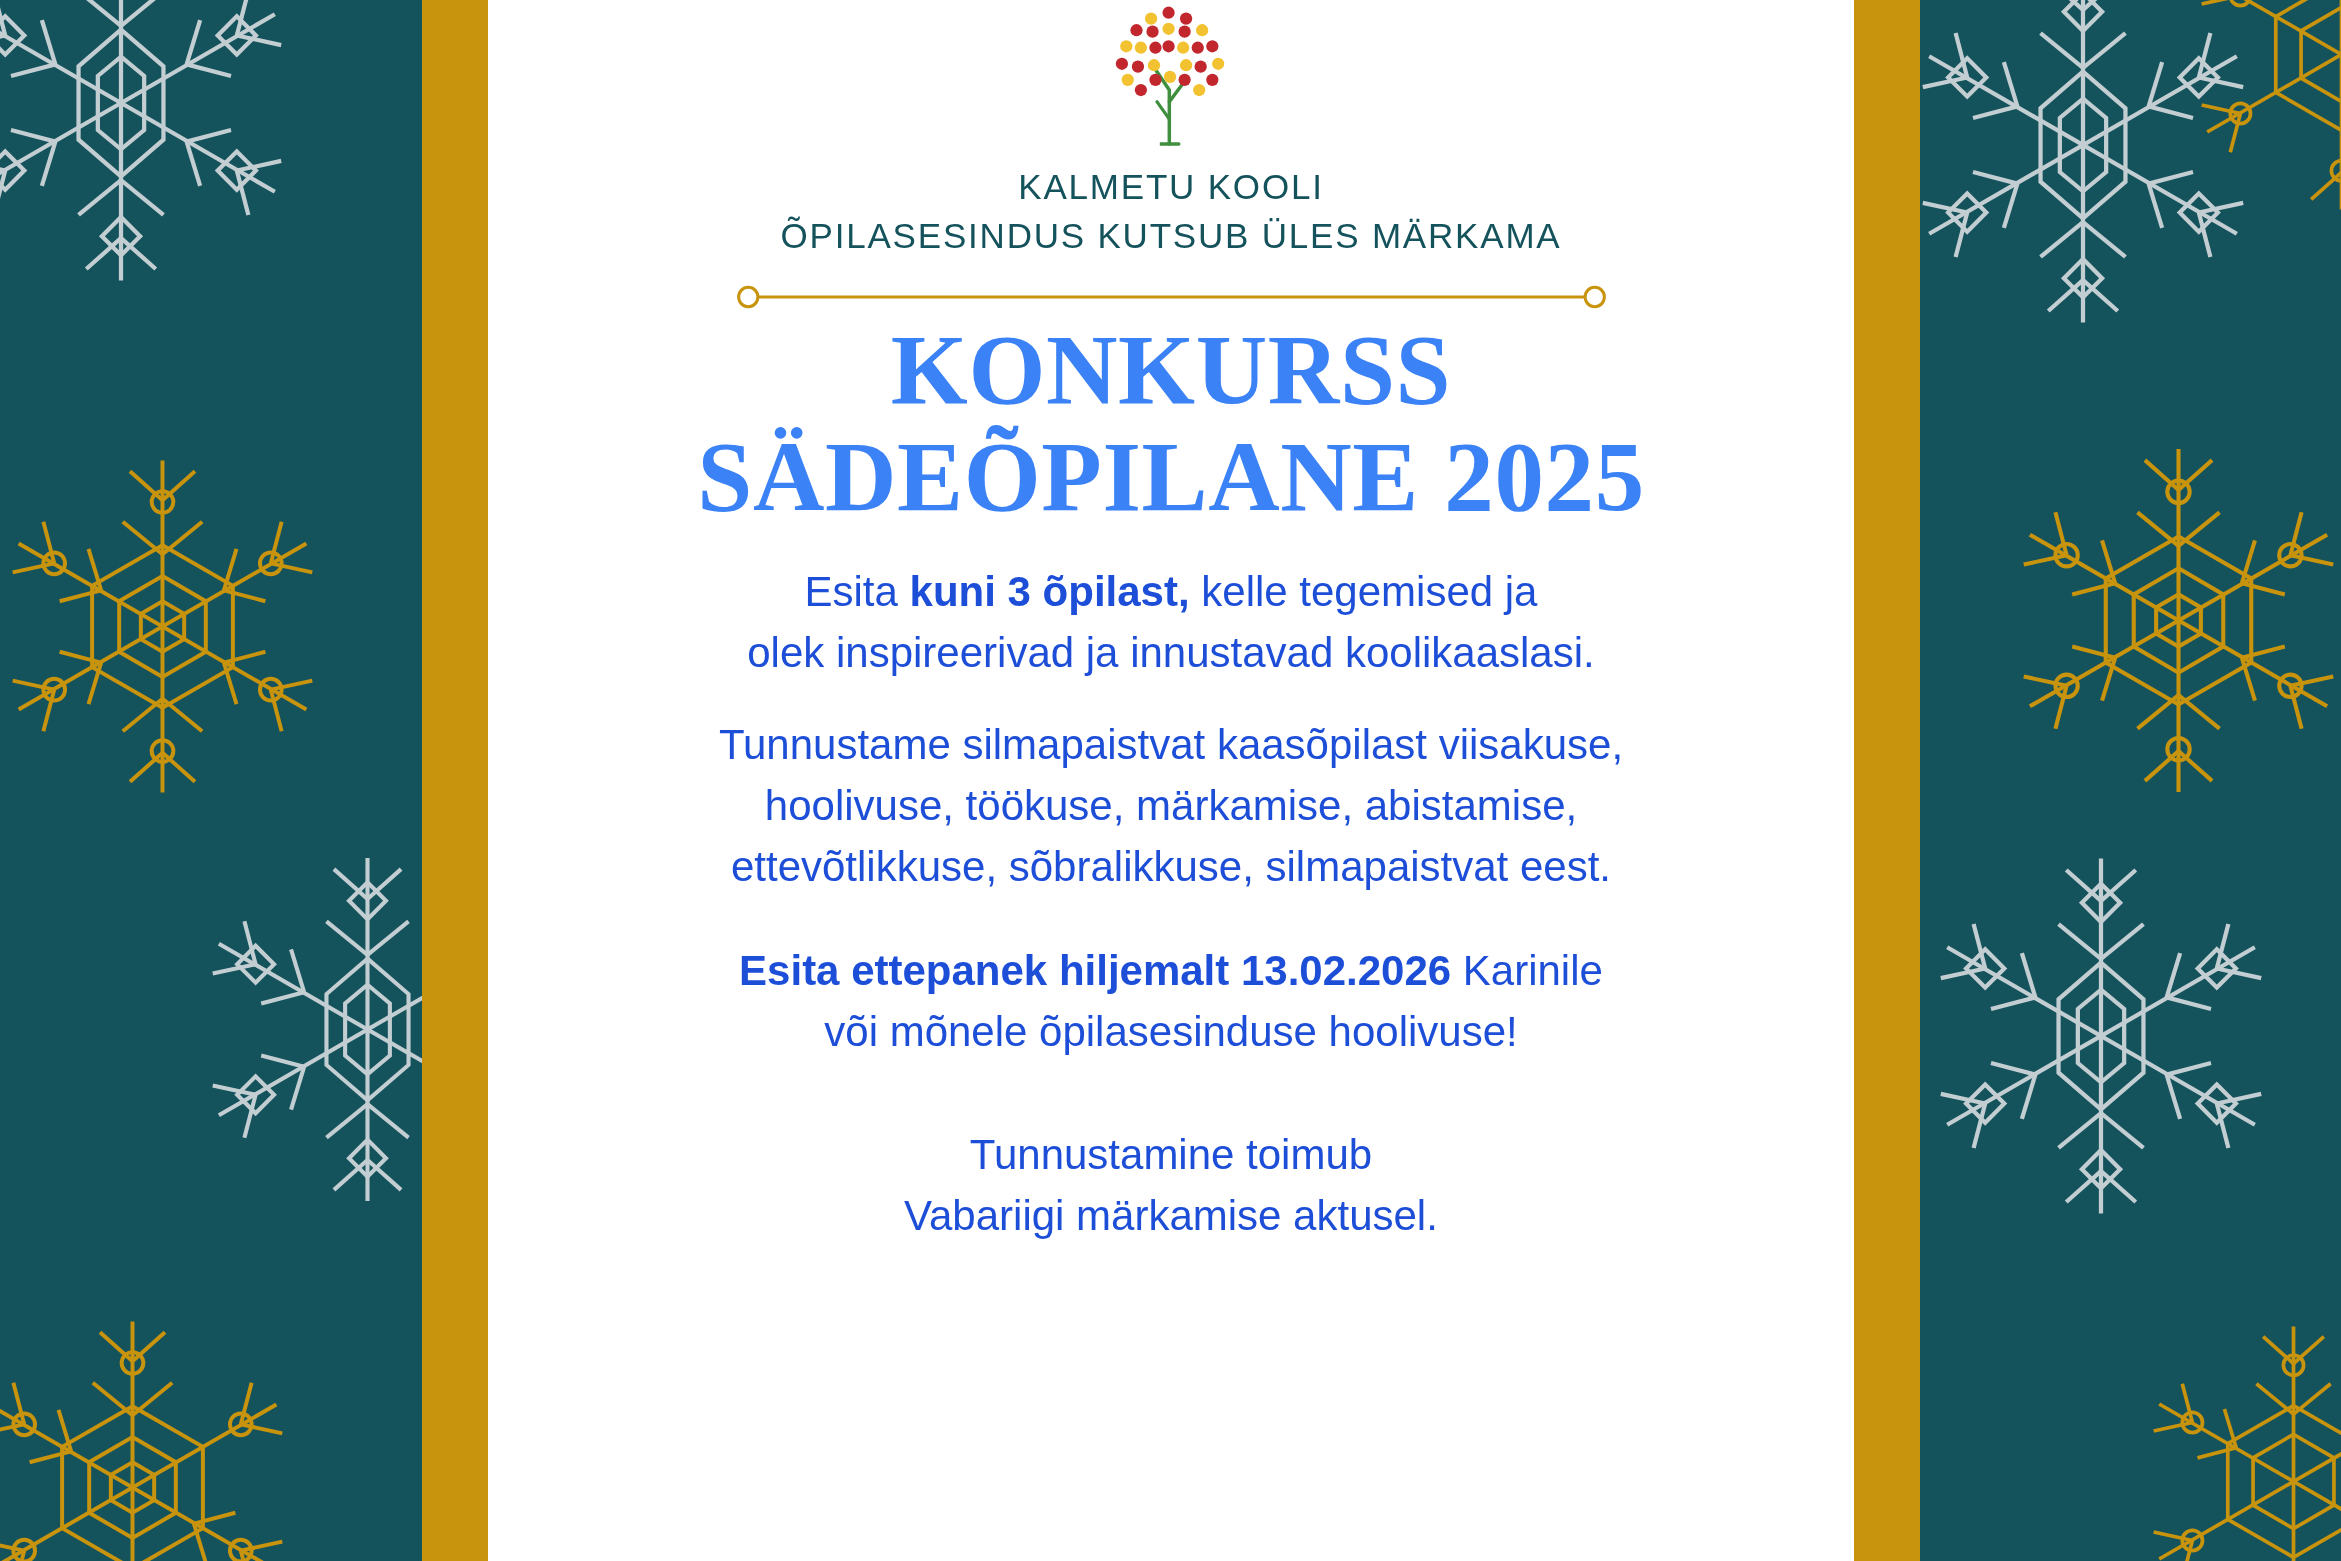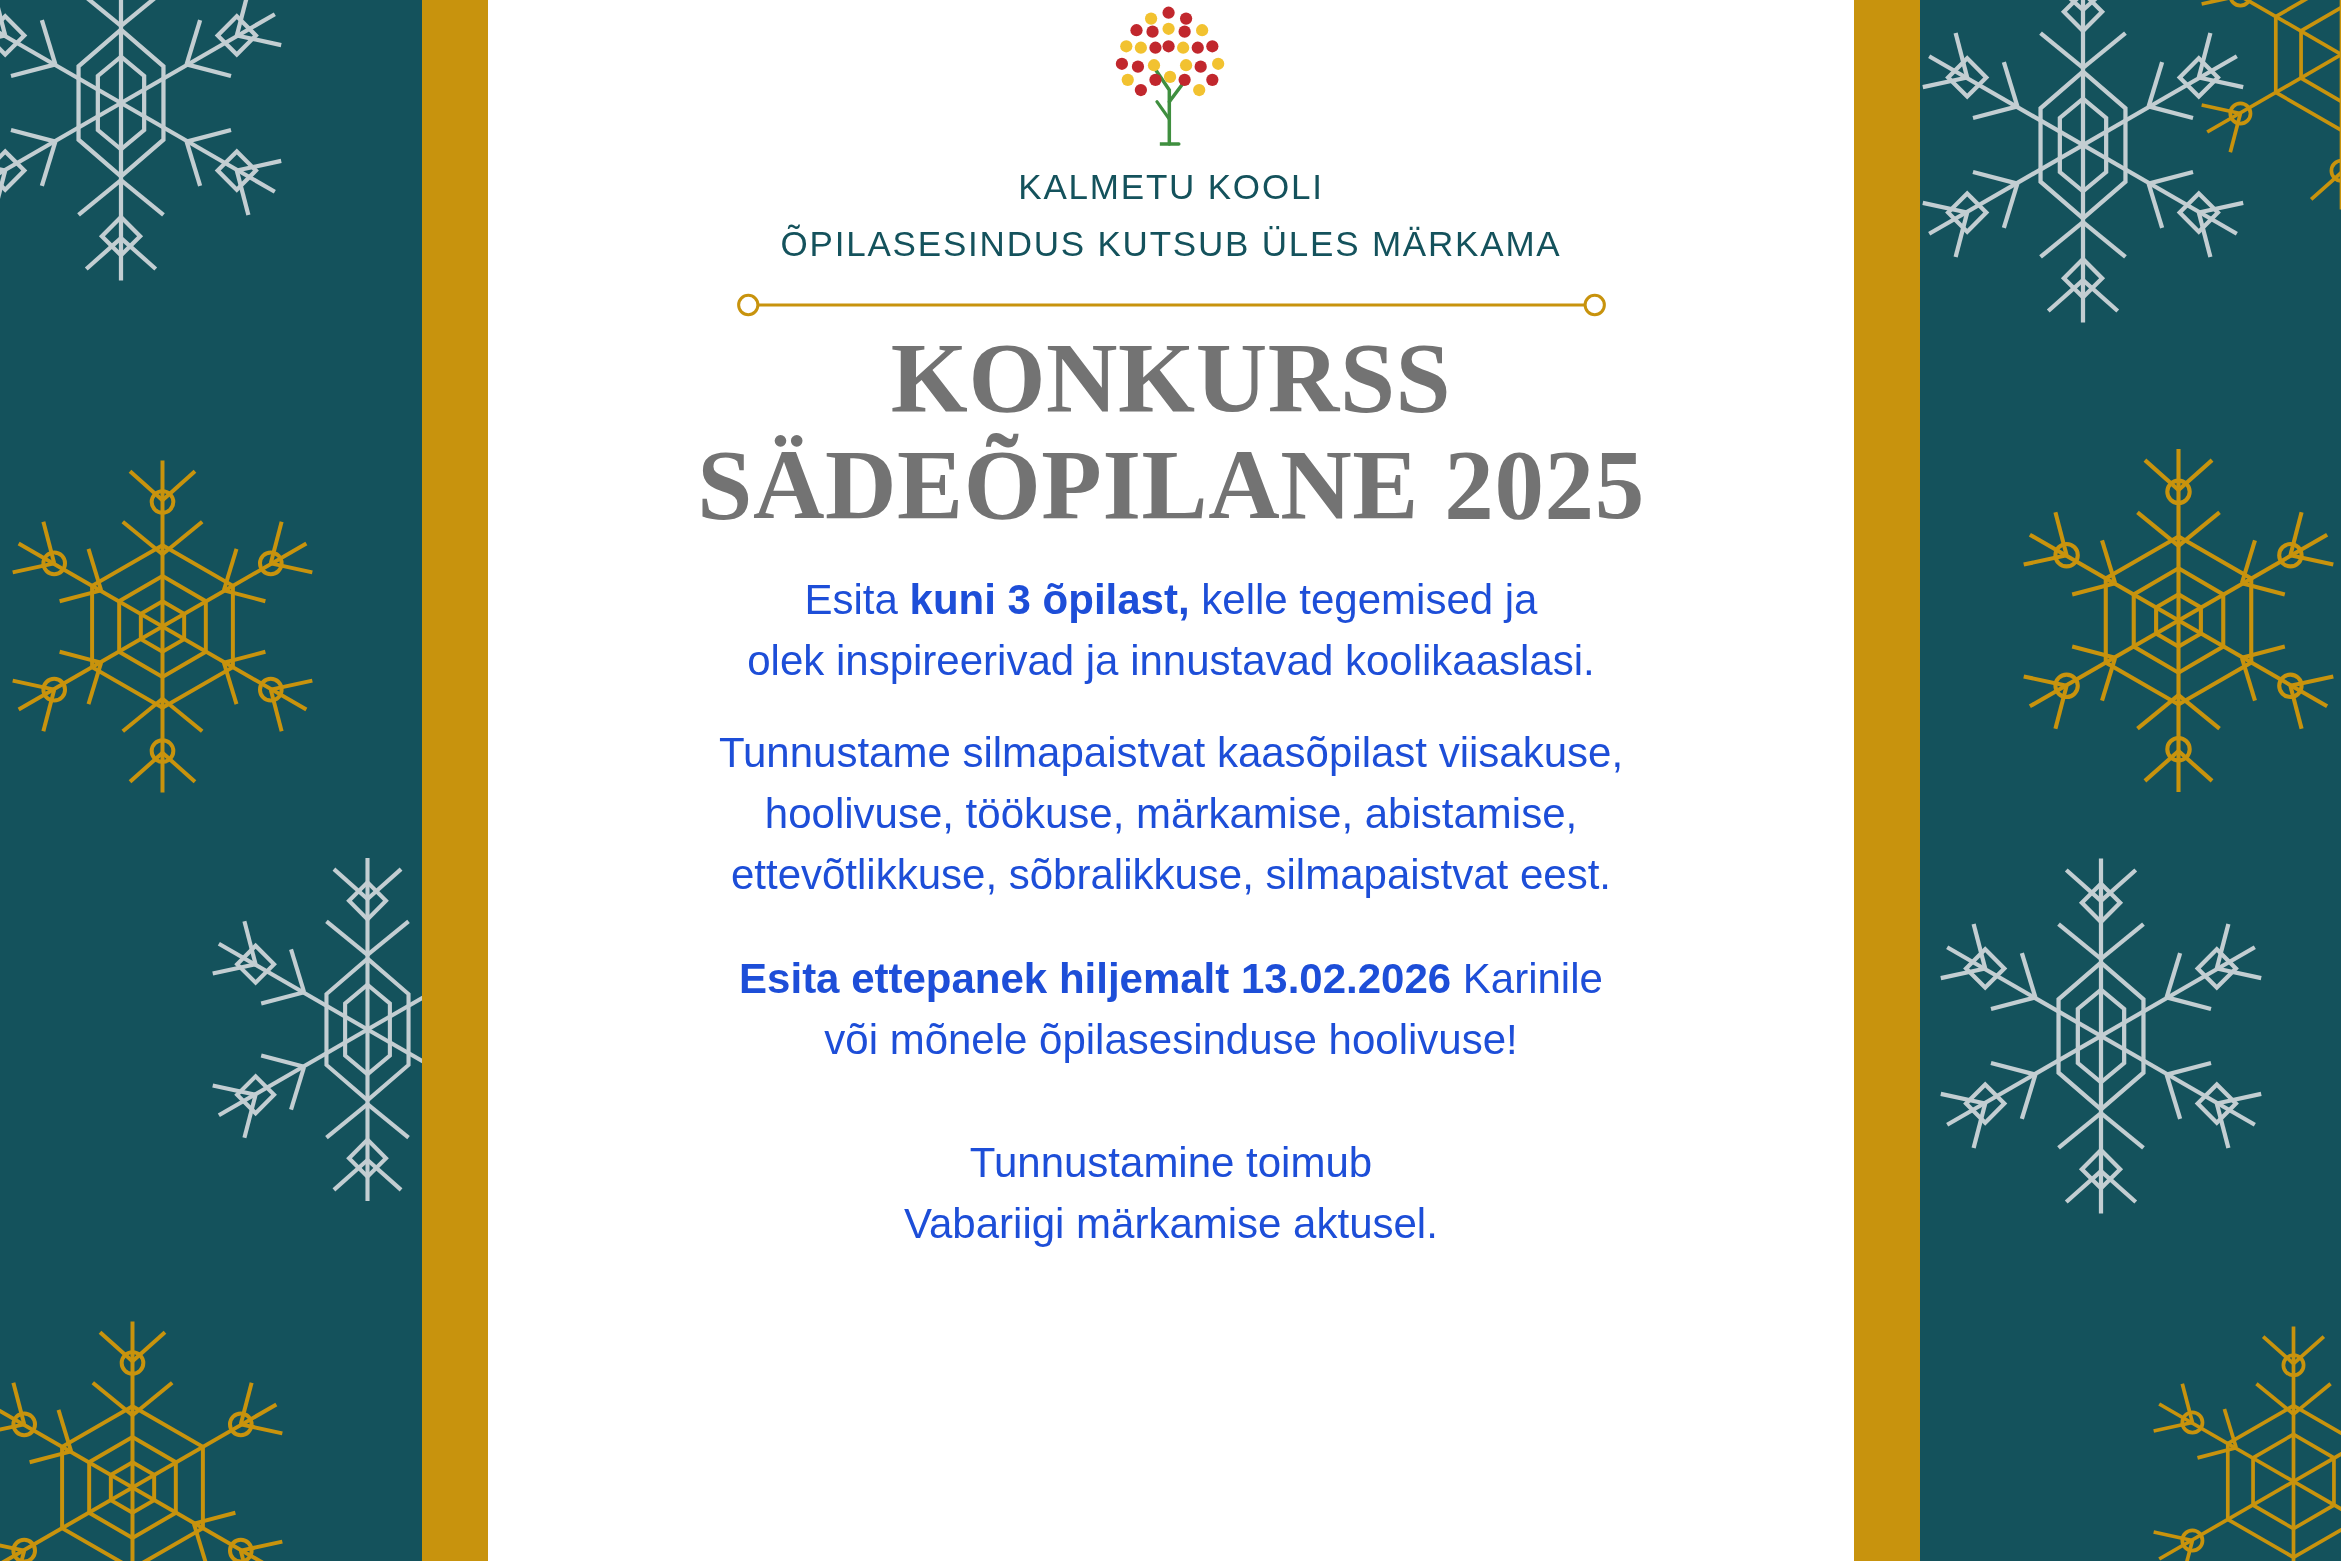--- a/index.html
+++ b/index.html
@@ -86,21 +86,21 @@
   }
 
   .divider {
     margin-top: 25px;
     width: 885px;
     height: 28px;
     position: relative;
   }
 
   .title {
-    color: #737373;
+    color: #3b82f6;
     font-family: "Liberation Serif", serif;
     font-weight: bold;
     font-size: 99px;
     line-height: 1.08;
     text-align: center;
     letter-spacing: 0.6px;
     margin-top: 6px;
   }
 
   .body-block {
@@ -324,21 +324,21 @@
           <circle cx="70" cy="41" r="4.2" fill="#f2c230"></circle>
           <circle cx="48" cy="41" r="4.2" fill="#f2c230"></circle>
           <circle cx="49" cy="51" r="4.2" fill="#c1272d"></circle>
           <circle cx="69" cy="51" r="4.2" fill="#c1272d"></circle>
           <circle cx="59" cy="49" r="4.2" fill="#f2c230"></circle>
         </g>
       </svg>
     </div>
 
     <div class="org-line">KALMETU KOOLI</div>
-    <div class="org-line" style="margin-top:12px;">ÕPILASESINDUS KUTSUB ÜLES MÄRKAMA</div>
+    <div class="org-line" style="margin-top:4px;">ÕPILASESINDUS KUTSUB ÜLES MÄRKAMA</div>
 
     <div class="divider">
       <svg width="885" height="28" viewBox="0 0 1470 46">
         <line x1="40" y1="23" x2="1430" y2="23" stroke="#c8930d" stroke-width="5"></line>
         <circle cx="32" cy="23" r="16" fill="#ffffff" stroke="#c8930d" stroke-width="5"></circle>
         <circle cx="1438" cy="23" r="16" fill="#ffffff" stroke="#c8930d" stroke-width="5"></circle>
       </svg>
     </div>
 
     <div class="title">

